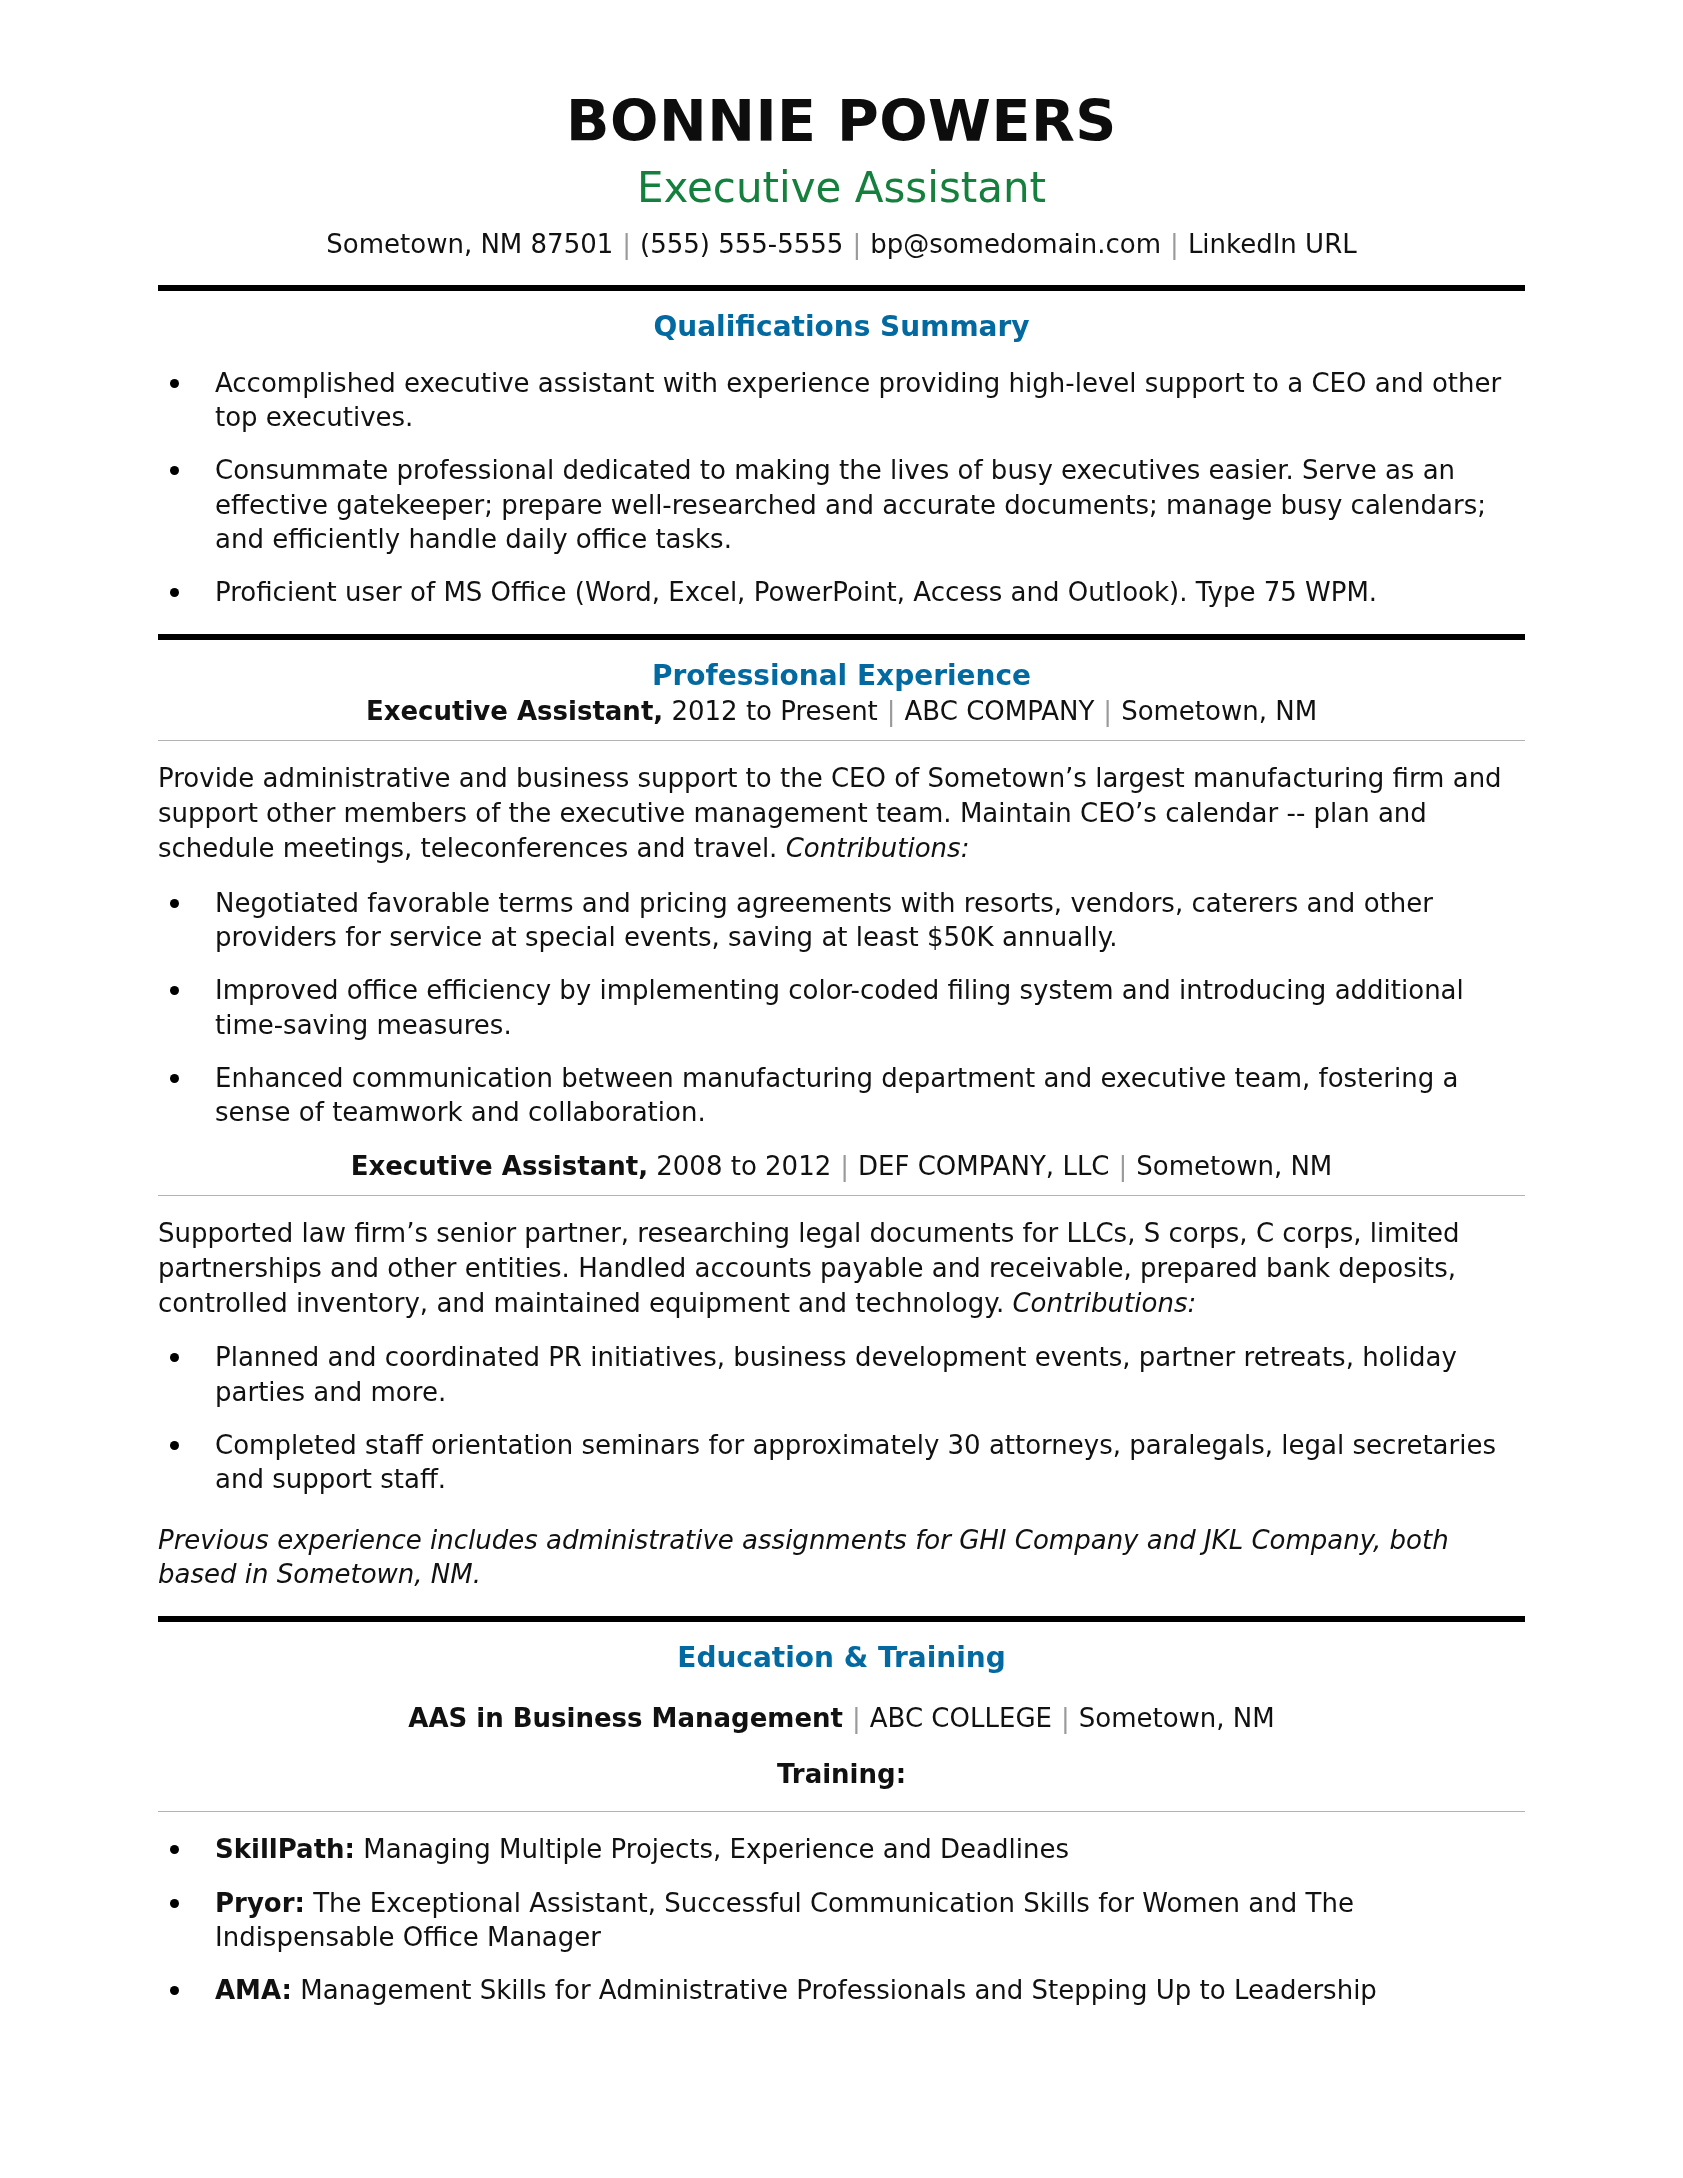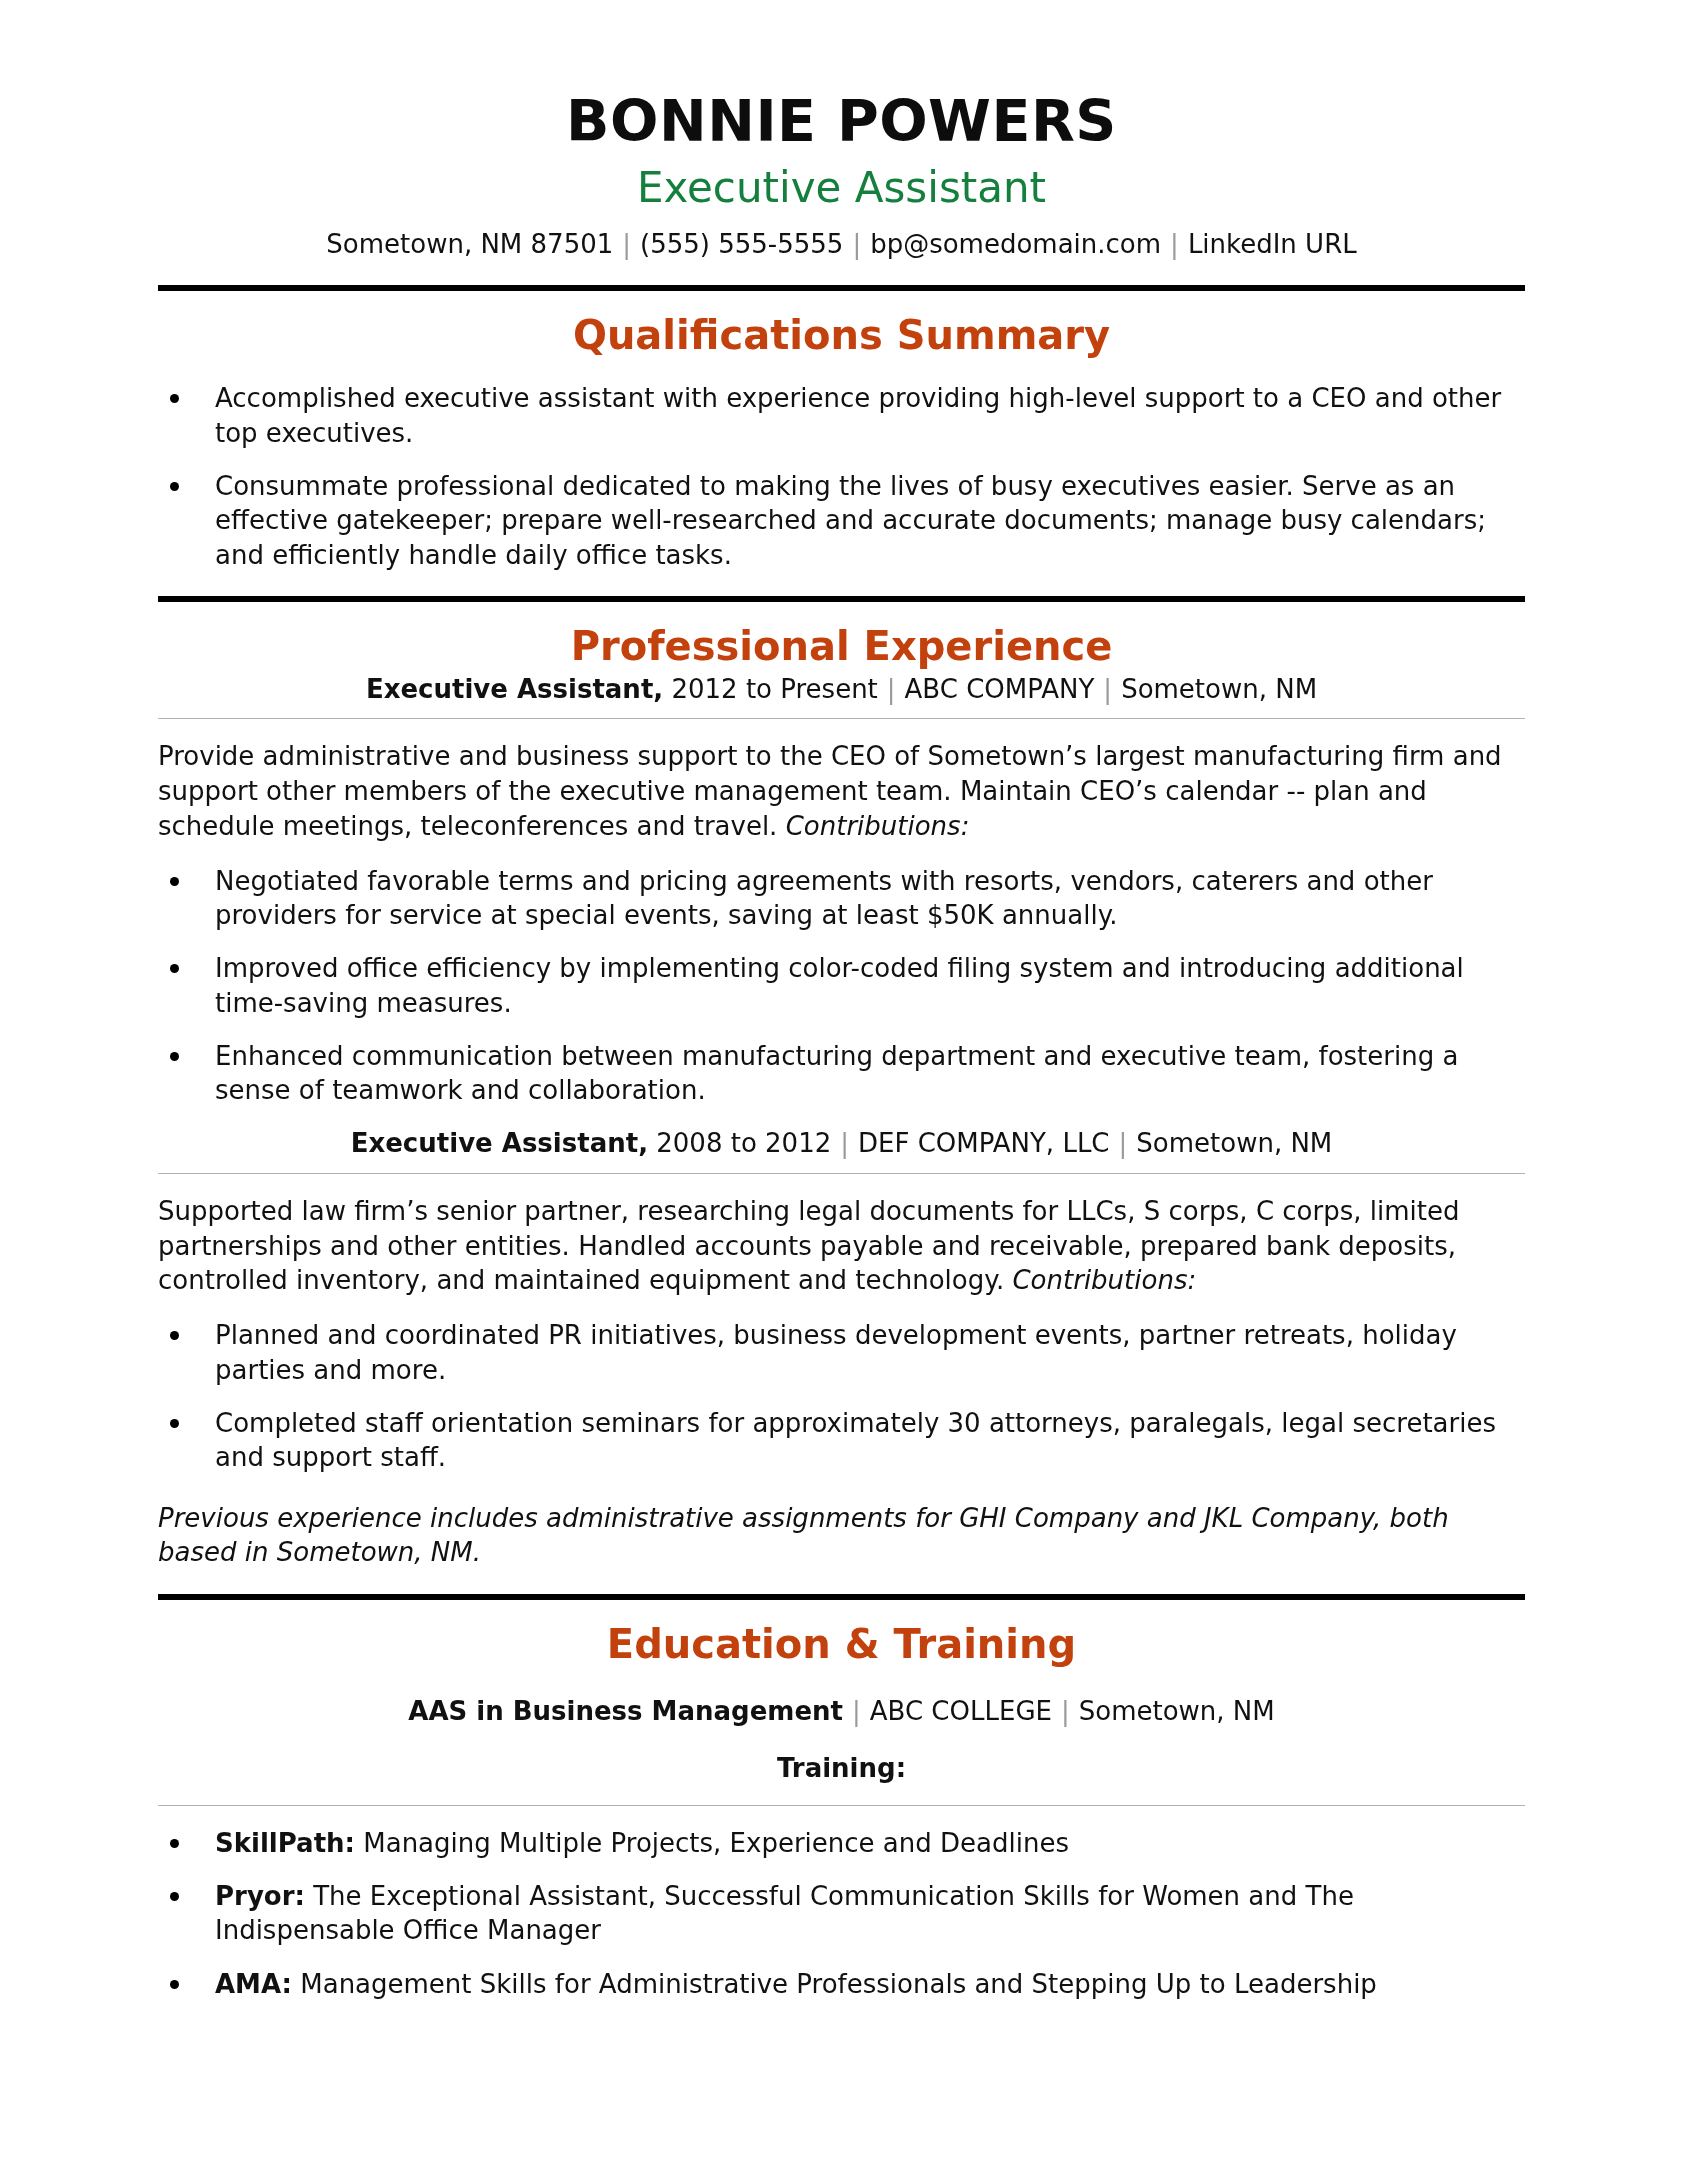--- a/index.html
+++ b/index.html
@@ -45,26 +45,26 @@
     color: #9a9a9a;
     padding: 0 9px;
   }
 
   
   .rule {
     border-top: 6px solid #000000;
     margin-top: 24px;
   }
   .section-title {
-    font-size: 40px;
+    font-size: 28px;
     font-weight: bold;
     text-align: center;
     margin-top: 18px;
     line-height: 1.3;
-    color: #c2410c;
+    color: #0369a1;
   }
 
   
   .bullets { margin-top: 20px; }
   .bullet {
     display: flex;
     font-size: 26px;
     line-height: 1.32;
     margin-bottom: 19px;
   }
@@ -135,20 +135,24 @@
   <h2 class="section-title">Qualifications Summary</h2>
   <div class="bullets">
     <div class="bullet">
       <span class="dot"></span>
       <div class="bullet-text">Accomplished executive assistant with experience providing high-level support to a CEO and other top executives.</div>
     </div>
     <div class="bullet">
       <span class="dot"></span>
       <div class="bullet-text">Consummate professional dedicated to making the lives of busy executives easier. Serve as an effective gatekeeper; prepare well-researched and accurate documents; manage busy calendars; and efficiently handle daily office tasks.</div>
     </div>
+    <div class="bullet">
+      <span class="dot"></span>
+      <div class="bullet-text">Proficient user of MS Office (Word, Excel, PowerPoint, Access and Outlook). Type 75 WPM.</div>
+    </div>
   </div>
 
   <div class="rule"></div>
   <h2 class="section-title">Professional Experience</h2>
 
   <div class="job-heading">
     <span class="b">Executive Assistant,</span>
     <span>2012 to Present</span><span class="sep">|</span><span>ABC COMPANY</span><span class="sep">|</span><span>Sometown, NM</span>
   </div>
   <p class="para">

